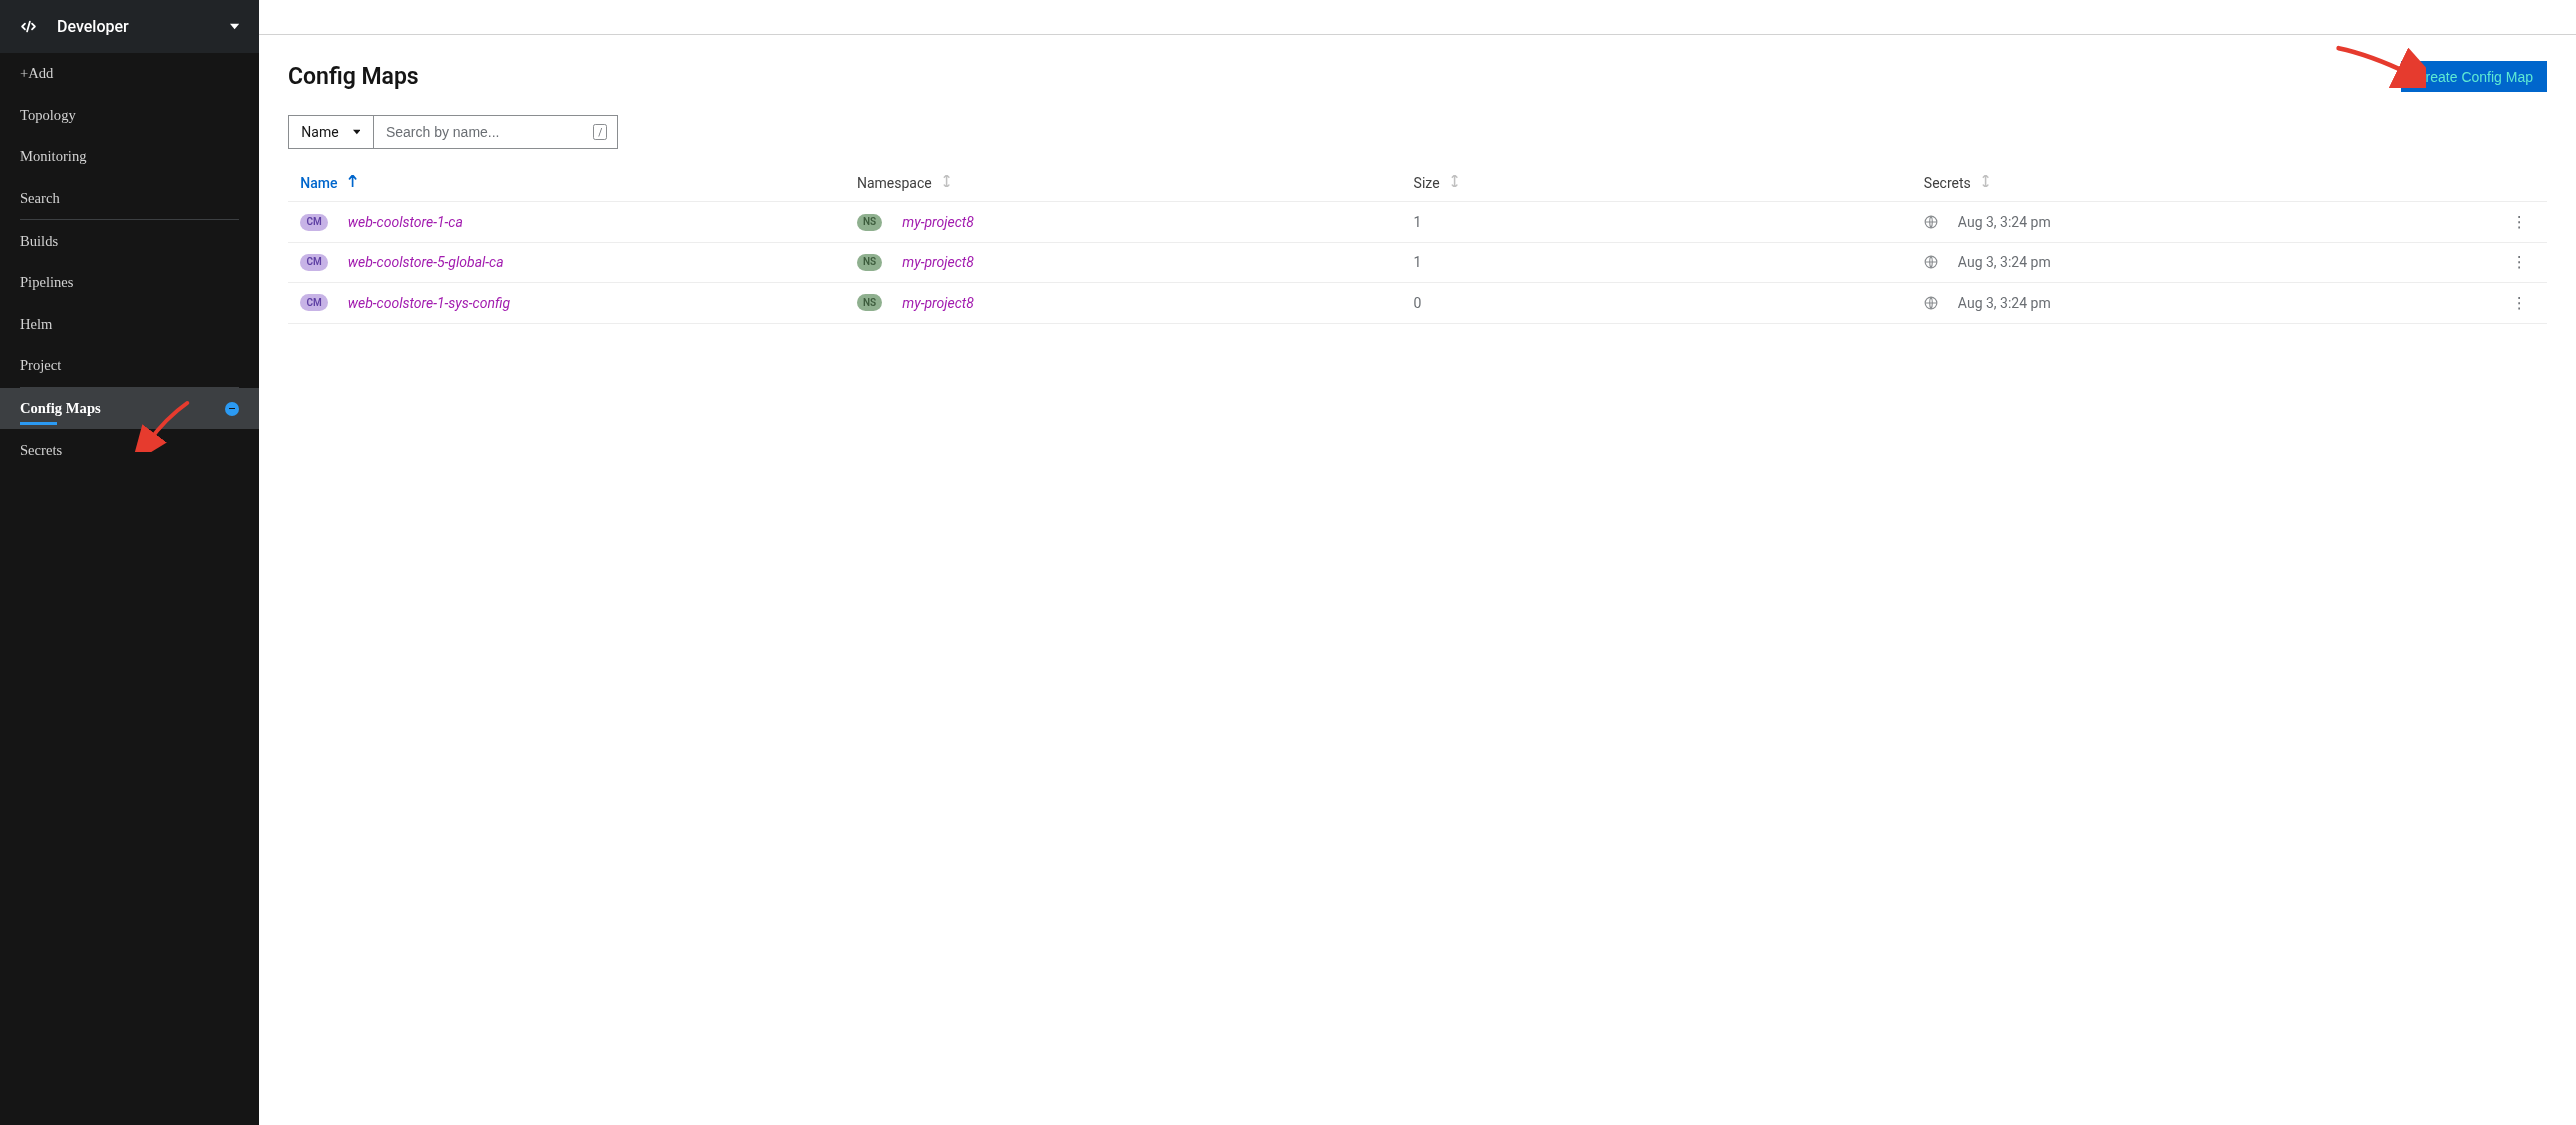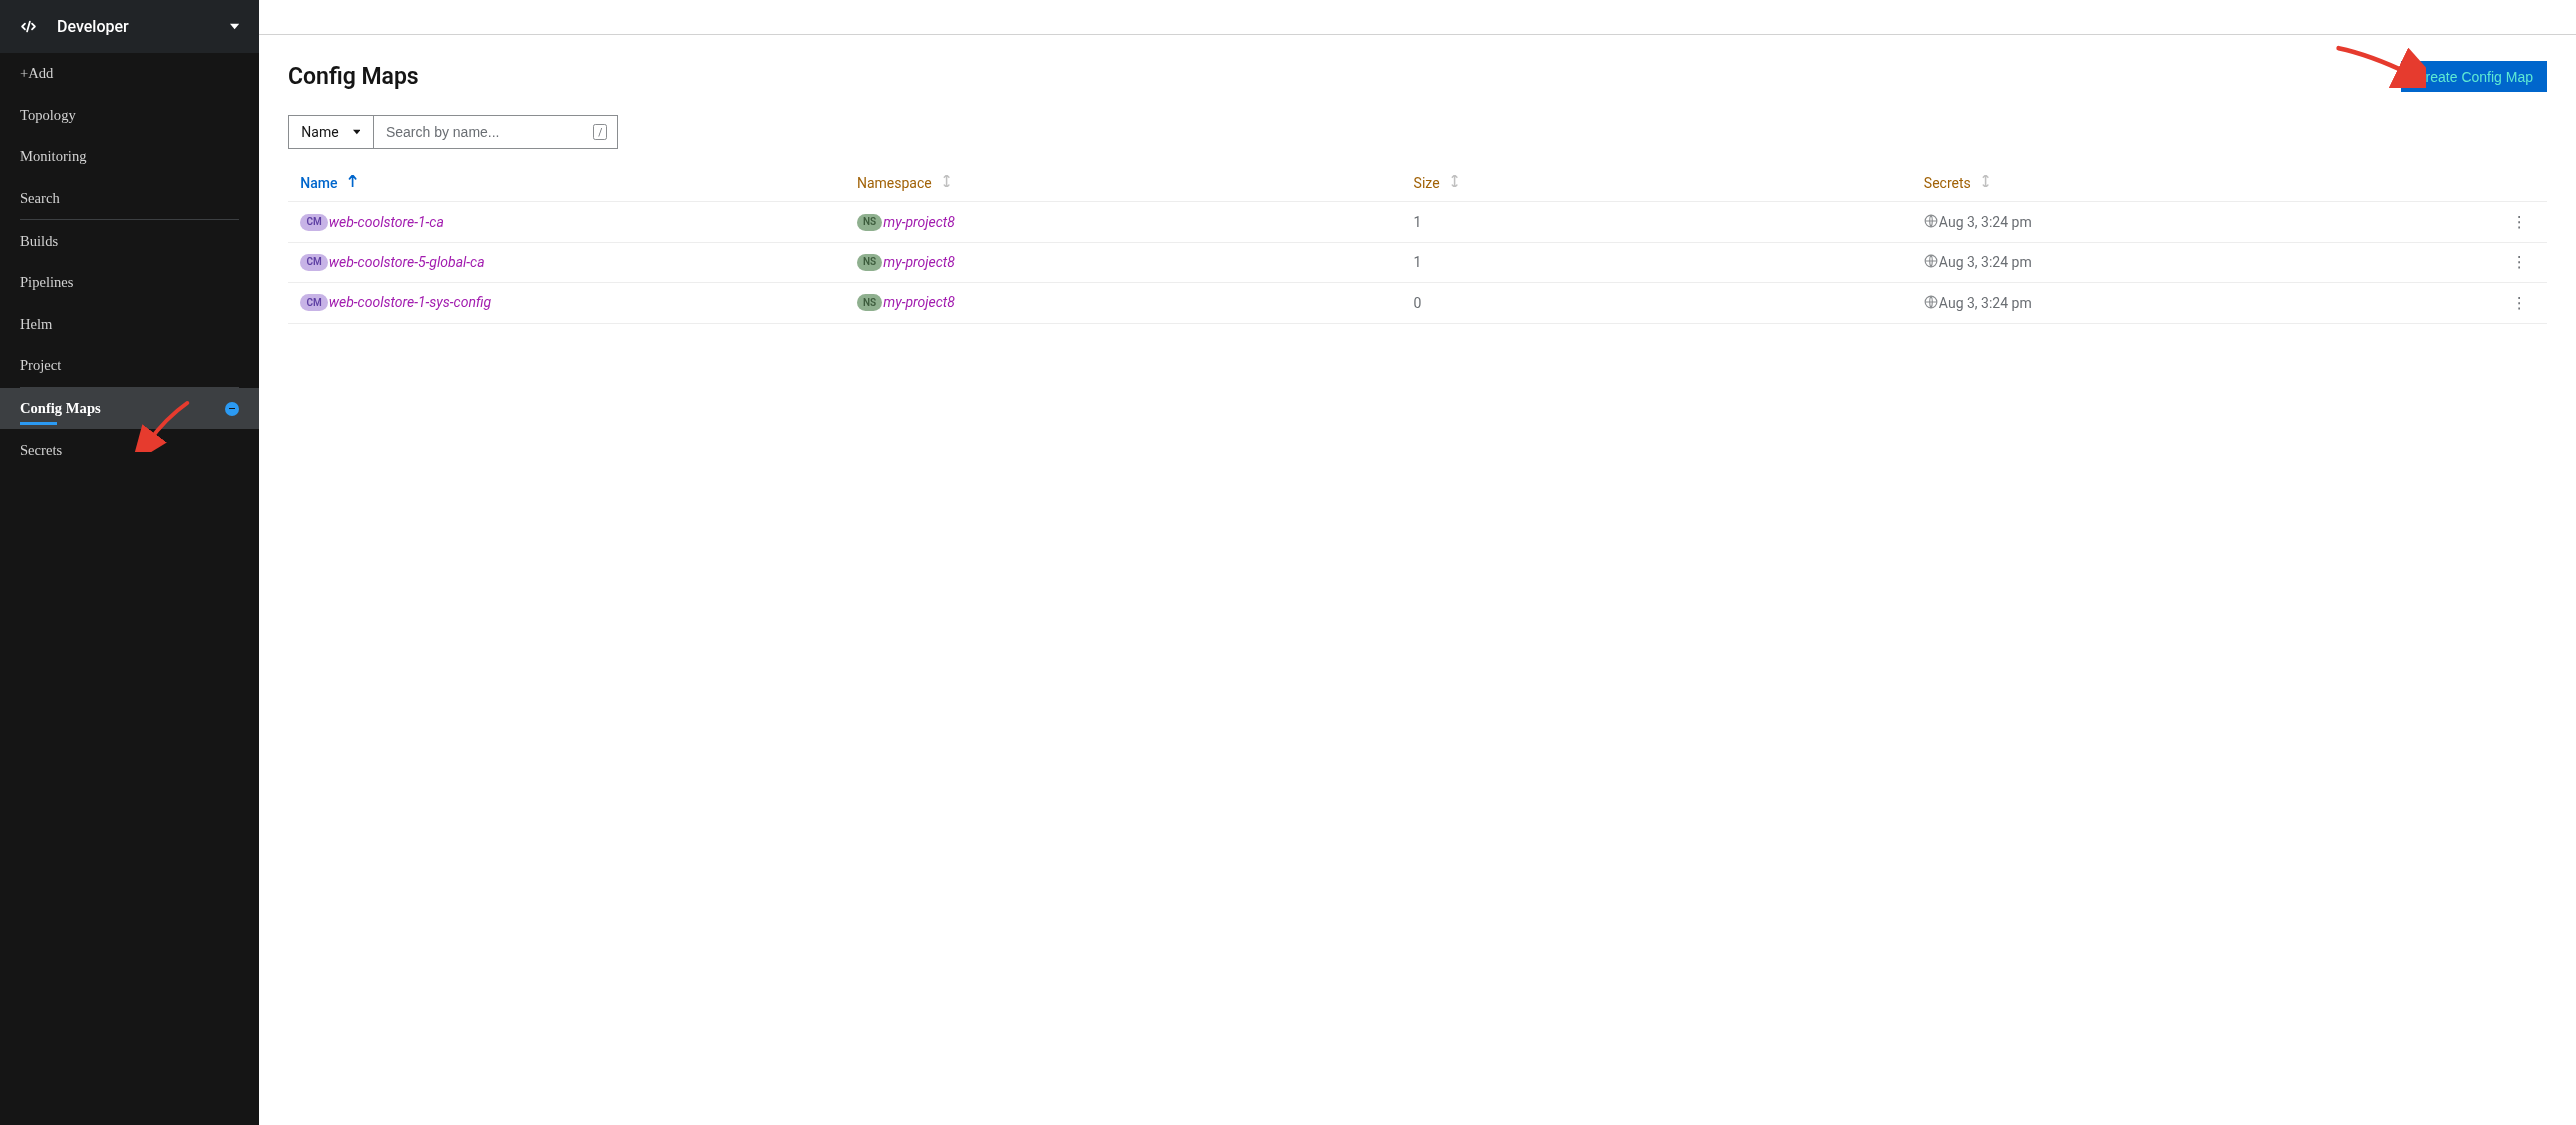--- a/index.html
+++ b/index.html
@@ -179,28 +179,28 @@
     grid-template-columns: 1.2fr 1.2fr 1.1fr 1.25fr 31px;
     align-items: center;
     padding: 10.7px 12.3px;
     border-bottom: 0.8px solid #ededed;
   }
   .table-header { font-size: 14px; font-weight: 400; }
   .table-header .col {
     display: flex;
     align-items: center;
     gap: 10.7px;
-    color: #a16207;
+    color: #404040;
   }
   .table-header .col.sorted { color: #0066cc; font-weight: 500; }
   .sort-icon { color: #8a8d90; font-size: 12.3px; }
   .sort-icon.active { color: #0066cc; }
 
   .table-row { font-size: 14px; color: #6a6e73; }
-  .cell { display: flex; align-items: flex-start; gap: 1px; }
+  .cell { display: flex; align-items: center; gap: 20px; }
 
   .badge {
     display: inline-flex;
     align-items: center;
     justify-content: center;
     border-radius: 766px;
     font-size: 10px;
     font-weight: 600;
     color: #fff;
     height: 17px;

